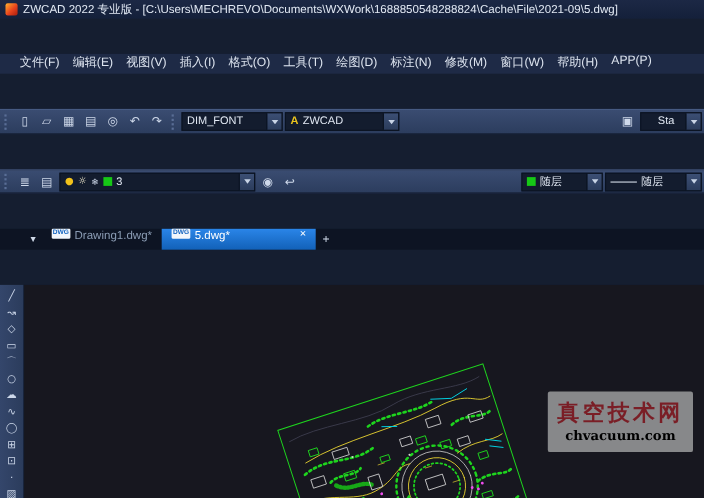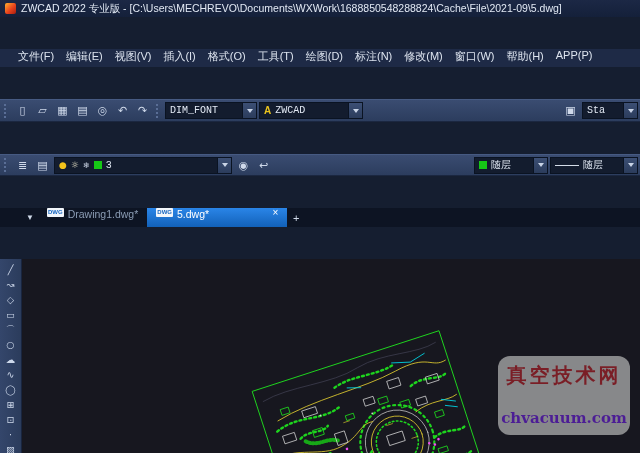--- a/index.html
+++ b/index.html
@@ -18,28 +18,28 @@
 
   
   .toolbar{background:linear-gradient(#3a4c71,#2c3d5e);display:flex;align-items:center;padding:0 2px;gap:2px;border-top:1px solid #465a82;border-bottom:1px solid #1b2740;flex:0 0 auto;}
   .tb1{height:23px;}
   .tb2{height:22px;}
   .grip{width:4px;height:14px;border-left:2px dotted #5a6e96;margin:0 3px 0 2px;}
   .icon-btn{width:19px;height:18px;background:transparent;border:1px solid transparent;color:#cfd9ea;
             font-family:"DejaVu Sans",sans-serif;font-size:11px;line-height:15px;text-align:center;padding:0;cursor:default;}
   .icon-row{display:flex;align-items:center;gap:1px;}
   .combo{height:17px;background:#131c2e;border:1px solid #0a1322;display:flex;align-items:center;color:#e3eaf5;font-size:10px;overflow:hidden;}
-  .combo-val{padding:0 4px;flex:1;white-space:nowrap;overflow:hidden;font-family:Liberation Mono, monospace;}
+  .combo-val{padding:0 4px;flex:1;white-space:nowrap;overflow:hidden;}
   .combo-arrow{width:14px;height:100%;background:linear-gradient(#3c4f74,#2b3c5c);border-left:1px solid #0a1322;display:flex;align-items:center;justify-content:center;flex:0 0 auto;}
   .tri{width:0;height:0;border-left:3px solid transparent;border-right:3px solid transparent;border-top:4px solid #c9d4e6;}
   .dim-combo{width:92px;}
   .text-combo{width:104px;}
   .ts-icon{color:#eac41e;font-size:10px;padding-left:4px;font-weight:bold;}
   .right-group{margin-left:auto;display:flex;align-items:center;gap:2px;}
-  .std-combo{width:56px;}
+  .std-combo{width:56px;padding-left:11px;}
   .layer-combo{width:178px;}
   .lc-glyph{font-family:"DejaVu Sans",sans-serif;font-size:9px;padding-left:4px;}
   .bulb{color:#f2c21b;}
   .sun{color:#e8e2c8;}
   .snow{color:#cfd9ea;font-size:8px;}
   .swatch{width:8px;height:8px;margin-left:4px;flex:0 0 auto;background:#16c816;}
   .color-combo{width:74px;}
   .lt-combo{width:88px;}
   .linetype-line{width:24px;height:1px;background:#d4dce8;margin-left:4px;flex:0 0 auto;}
 
@@ -54,23 +54,23 @@
 
   
   .main{flex:1;display:flex;min-height:0;}
   .left-toolbar{width:22px;background:linear-gradient(90deg,#34466b,#2b3c5c);border-right:1px solid #19253e;display:flex;flex-direction:column;align-items:center;padding-top:3px;flex:0 0 auto;}
   .tool-btn{width:18px;height:15px;font-family:"DejaVu Sans",sans-serif;font-size:9.5px;line-height:13px;color:#cdd8ea;background:none;border:1px solid transparent;padding:0;text-align:center;cursor:default;}
   .canvas{flex:1;position:relative;background:#17171f;overflow:hidden;}
   .canvas svg{position:absolute;left:0;top:0;}
 
   
   .watermark{position:absolute;left:476px;top:97px;width:132px;background:rgba(145,146,148,0.92);
-             text-align:center;padding:6px 2px 8px;border-radius:12px;}
+             text-align:center;padding:6px 2px 8px;border-radius:2px;}
   .wm1{font-family:"DejaVu Serif","Liberation Serif",serif;font-weight:bold;font-size:20px;letter-spacing:3px;color:#7a1e26;}
-  .wm2{font-family:"DejaVu Serif","Liberation Serif",serif;font-weight:bold;font-size:15px;color:#4c1d95;margin-top:20px;}
+  .wm2{font-family:"DejaVu Serif","Liberation Serif",serif;font-weight:bold;font-size:12px;color:#000000;margin-top:0;}
 </style>
 </head>
 <body>
 
 <div class="window">
 
   <div class="titlebar">
     <span class="app-icon"></span>
     <span class="title-text">ZWCAD 2022 专业版 - [C:\Users\MECHREVO\Documents\WXWork\1688850548288824\Cache\File\2021-09\5.dwg]</span>
   </div>

